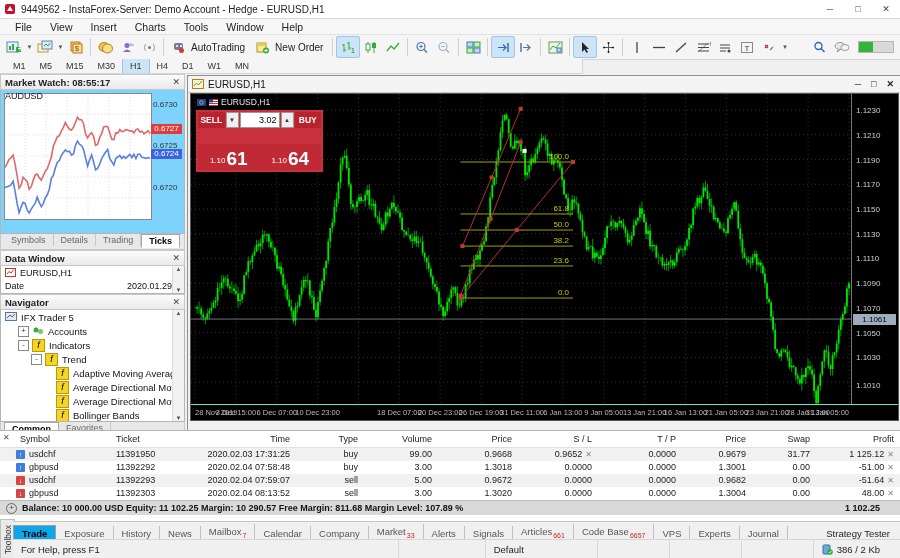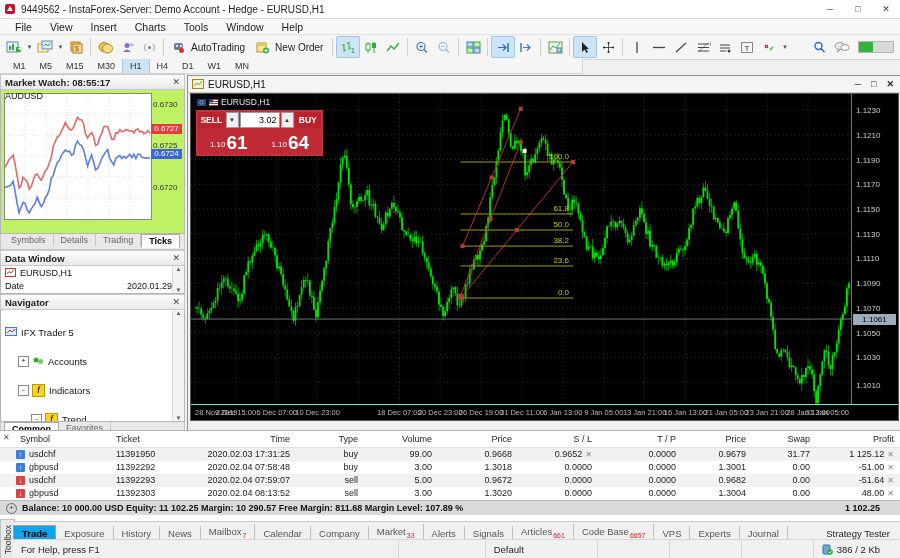--- a/index.html
+++ b/index.html
@@ -27,38 +27,38 @@
   
   #tfbar{position:absolute;left:0;top:59px;width:576px;height:14px;background:#f5f5f5;border-bottom:1px solid #d5d5d5;
          display:flex;align-items:center;padding-left:6px;border-right:1px solid #d5d5d5;}
   .tf{padding:0 7px;font-size:9px;color:#333;height:14px;line-height:14px;}
   .tf.sel{background:#cde4f7;border-left:1px solid #9fc6e8;border-right:1px solid #9fc6e8;}
   
   #leftpanel{position:absolute;left:0;top:74px;width:185px;bottom:128px;background:#f0f0f0;}
   .pane-hd{height:14px;background:linear-gradient(#fcfcfc,#e9e9e9);border:1px solid #c8c8c8;display:flex;align-items:center;
            font-size:9.5px;font-weight:bold;color:#222;padding:0 4px;}
   .pane-hd .x{margin-left:auto;font-size:9px;color:#444;font-weight:normal;}
-  #mw-chart{position:relative;height:143px;background:#bef264;border:1px solid #b5b5b5;border-top:none;}
+  #mw-chart{position:relative;height:143px;background:#7dd3fc;border:1px solid #b5b5b5;border-top:none;}
   #mw-symbol{position:absolute;left:4px;top:1px;font-size:9px;color:#111;z-index:3;}
   #mw-plot{position:absolute;left:3px;top:3px;}
   #mw-labels{position:absolute;right:0;top:0;width:33px;height:127px;font-size:8px;color:#333;}
   .mwy{position:absolute;left:2px;}
   .mwbadge{position:absolute;left:0px;width:31px;text-align:center;color:#fff;font-size:8px;height:10px;line-height:10px;}
   #mw-xlabels{position:absolute;left:0;bottom:1px;height:12px;width:100%;font-size:8px;color:#333;}
   #mw-xlabels span{position:absolute;}
   .tabs-strip{height:15px;background:#e8e8e8;border:1px solid #c8c8c8;border-top:none;display:flex;align-items:flex-start;padding-left:3px;}
   .ltab{font-size:9px;color:#666;padding:1px 7px;border-right:1px solid #c8c8c8;}
   .ltab.sel{background:#fff;color:#000;font-weight:bold;border:1px solid #a8a8a8;border-bottom:1px solid #fff;}
   #dw-body{position:relative;height:27px;background:#fff;border:1px solid #b5b5b5;border-top:none;font-size:9px;}
   .dw-row{display:flex;align-items:center;height:13px;padding:0 12px 0 4px;}
   .dw-row .v{margin-left:auto;}
   #dw-scroll,#nav-scroll{position:absolute;right:0;top:0;bottom:0;width:11px;background:#f2f2f2;border-left:1px solid #ddd;
         display:flex;flex-direction:column;justify-content:space-between;align-items:center;font-size:6px;color:#555;}
   #nav-body{position:relative;height:111px;background:#fff;border:1px solid #b5b5b5;border-top:none;overflow:hidden;}
-  .tree-row{display:flex;align-items:center;height:14px;font-size:9.5px;color:#111;white-space:nowrap;margin-top:15px;}
+  .tree-row{display:flex;align-items:center;height:14px;font-size:9.5px;color:#111;white-space:nowrap;}
   .expander{width:9px;height:9px;border:1px solid #888;background:#fff;font-size:8px;line-height:7px;text-align:center;color:#333;margin-right:3px;flex:none;}
   .fx-ic{width:11px;height:11px;background:#f5d327;border:1px solid #b99a00;color:#000;font-size:9px;font-style:italic;
          line-height:10px;text-align:center;margin-right:4px;flex:none;}
   
   #chartwin{position:absolute;left:187px;top:75px;width:713px;height:355px;background:#f0f0f0;border:1px solid #8a9096;}
   #chart-title{height:16px;display:flex;align-items:center;padding:0 4px;font-size:10px;background:#f4f4f4;border-bottom:1px solid #c9c9c9;}
   #chart-title .btns{margin-left:auto;display:flex;gap:10px;font-size:9px;color:#222;padding-right:3px;}
   #chart-area{position:absolute;left:2px;top:17px;right:2px;bottom:10px;background:#000;border:1px solid #555;}
   #plot-svg{position:absolute;left:0;top:0;}
   #price-axis{position:absolute;top:0;right:0;width:46px;bottom:15px;border-left:1px solid #787878;background:#000;}
@@ -68,21 +68,21 @@
   #time-axis{position:absolute;left:0;right:0;bottom:0;height:15px;background:#000;border-top:1px solid #5eead4;}
   #time-axis span{position:absolute;top:3px;font-size:7.5px;color:#b8b8b8;white-space:nowrap;}
   #chart-symbol{position:absolute;left:6px;top:3px;display:flex;align-items:center;gap:3px;color:#e8e8e8;font-size:8.5px;}
   .flag{width:9px;height:7px;display:inline-block;}
   
   #oneclick{position:absolute;left:5px;top:16px;width:123px;background:#c8313c;padding:2px;}
   #oc-top{display:flex;height:16px;gap:1px;}
   .oc-btn{background:#b8232e;color:#fff;font-size:8.5px;font-weight:bold;display:flex;align-items:center;justify-content:center;flex:1;}
   .oc-spin{width:11px;background:#efefef;color:#333;font-size:6px;display:flex;align-items:center;justify-content:center;border:1px solid #999;}
   #oc-vol{width:34px;border:1px solid #999;font-size:9px;text-align:right;padding:0 2px;font-family:"Liberation Sans",sans-serif;}
-  #oc-prices{display:flex;margin-top:0;gap:0;height:26px;}
+  #oc-prices{display:flex;margin-top:16px;gap:0;height:26px;}
   .oc-price{flex:1;background:#c02a35;color:#fff;display:flex;align-items:flex-end;justify-content:center;padding-bottom:2px;}
   .oc-price .sm{font-size:8px;margin-right:1px;line-height:14px;}
   .oc-price .bg{font-size:19px;font-weight:bold;line-height:19px;}
   
   #toolbox{position:absolute;left:0;top:430px;right:0;height:90px;background:#fff;border-top:1px solid #b5b5b5;}
   #tb-close{position:absolute;left:3px;top:2px;font-size:8px;color:#555;}
   .trow{display:grid;grid-template-columns:14px 96px 86px 100px 68px 74px 80px 80px 84px 70px 64px 1fr;
         height:13px;line-height:13px;font-size:9px;}
   .trow>div{padding:0 6px;white-space:nowrap;overflow:hidden;}
   .trow .r{text-align:right;}

